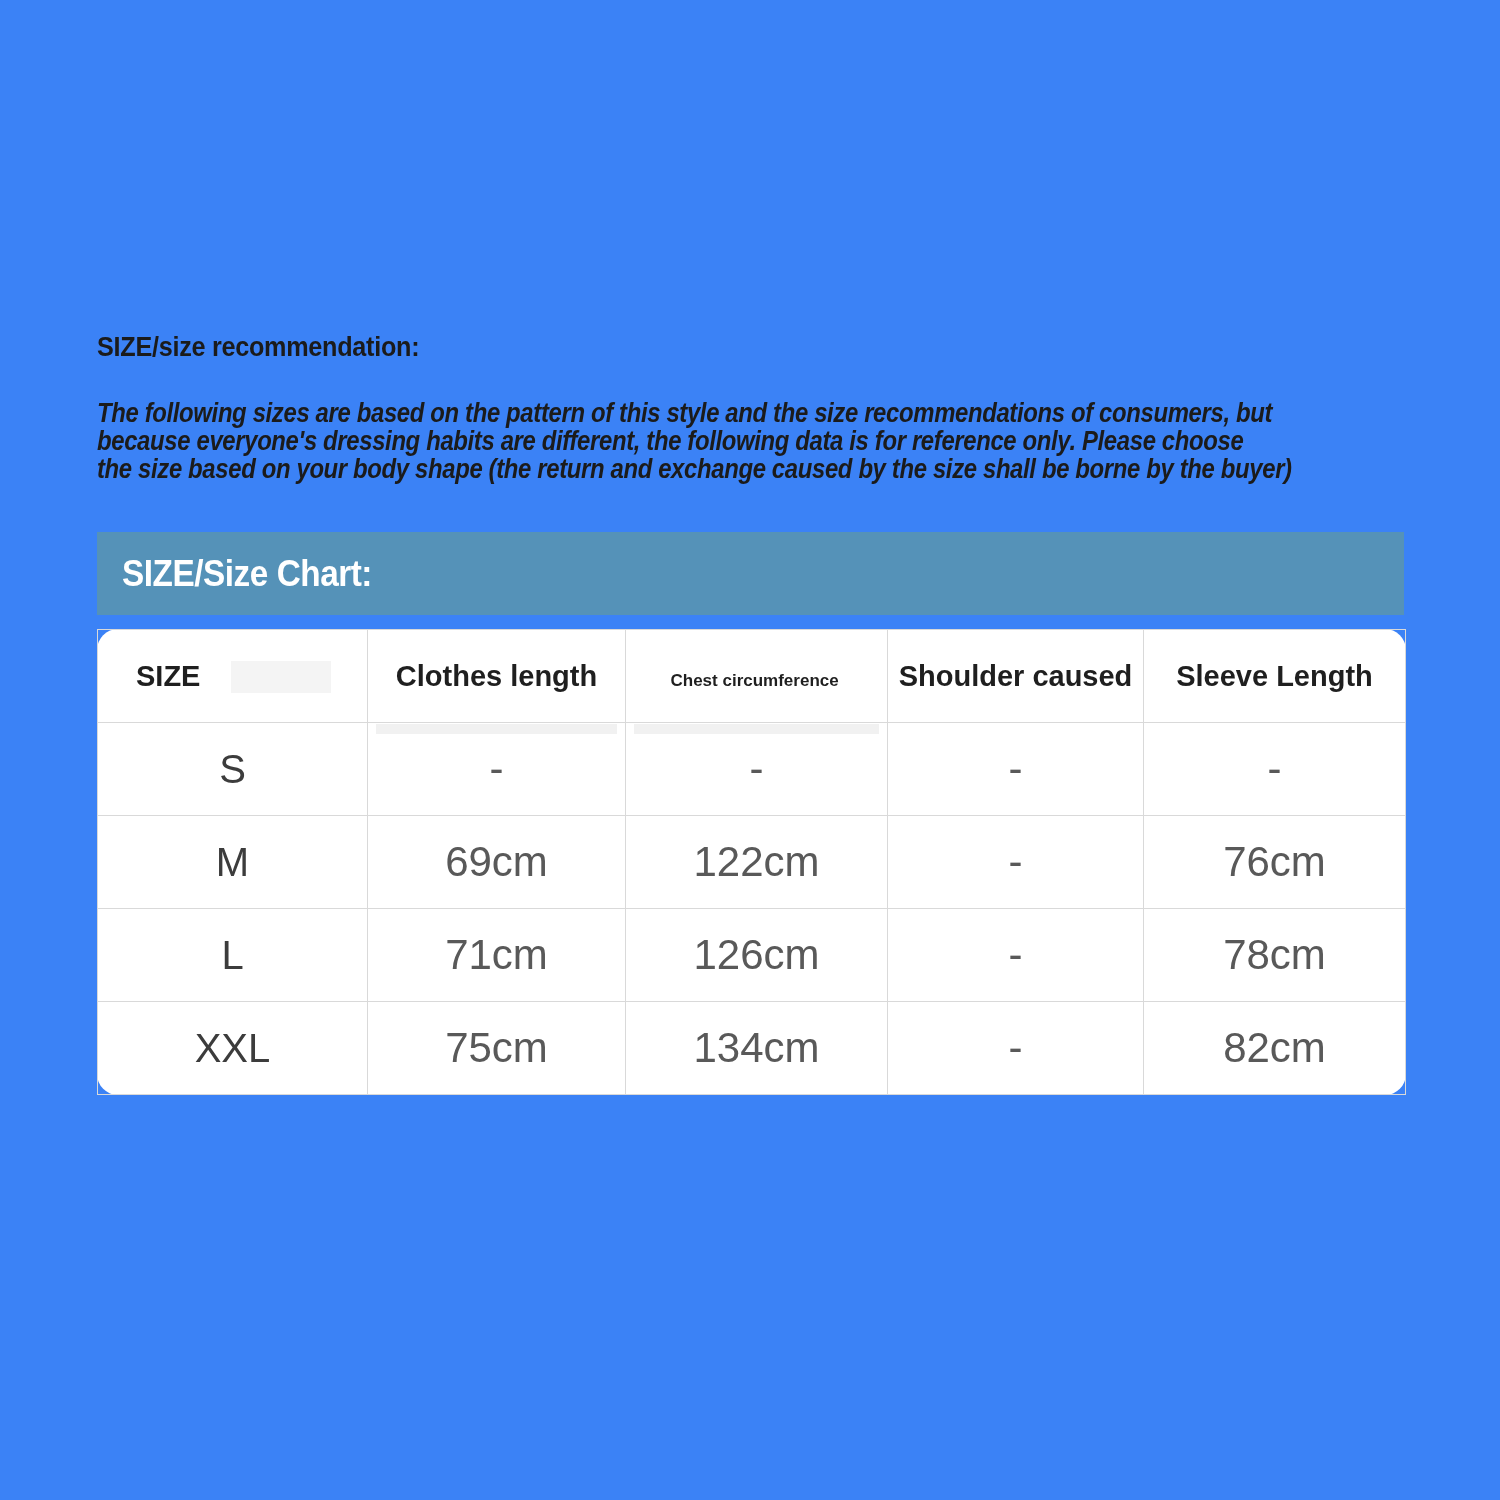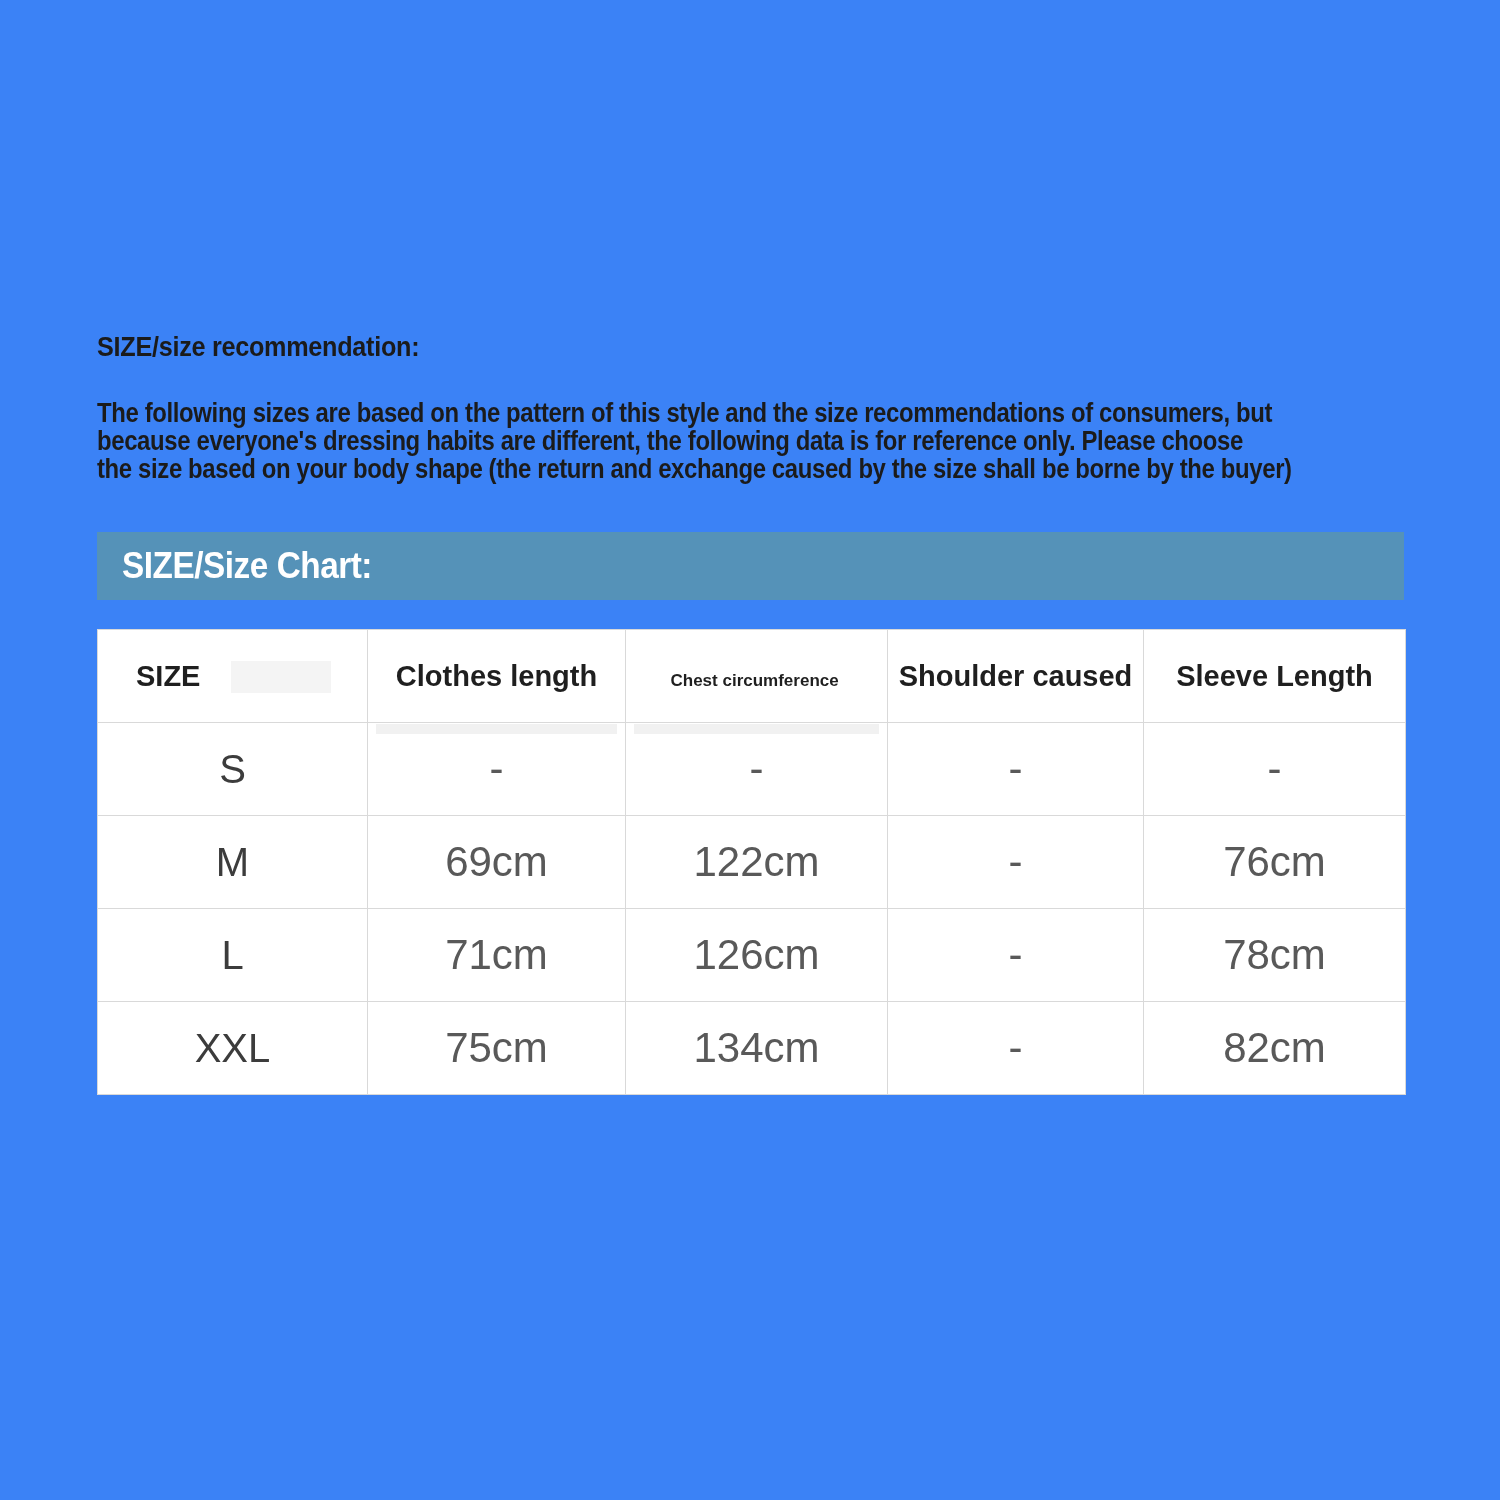--- a/index.html
+++ b/index.html
@@ -9,43 +9,43 @@
     font-family:"Liberation Sans", sans-serif; color:#1c1c1c;
   }
 
   
   .heading {
     position:absolute; left:97px; top:331px;
     font-size:28px; font-weight:bold; letter-spacing:-0.3px;
     white-space:nowrap; transform:scaleX(0.9); transform-origin:left top;
     color:#1b1b1b;
   }
-  .para { position:absolute; left:97px; top:399px; }
+  .para { position:absolute; left:97px; top:399px;font-style:italic; }
   .para .line {
     font-size:27px; font-weight:bold; letter-spacing:-0.4px;
     line-height:28px; white-space:nowrap;
     transform:scaleX(0.885); transform-origin:left top;
     color:#1b1b1b;
   }
 
   
   .title-bar {
-    position:absolute; left:97px; top:532px; width:1307px; height:68px;
+    position:absolute; left:97px; top:532px; width:1307px; height:83px;
     background:#5592b8; display:flex; align-items:center;
   }
   .title-bar .title {
     color:#ffffff; font-size:37px; font-weight:bold; letter-spacing:-0.5px;
     margin-left:25px; white-space:nowrap;
     transform:scaleX(0.9); transform-origin:left center;
   }
 
   
   .size-table {
     position:absolute; left:97px; top:629px; width:1308px;
-    border-collapse:collapse; table-layout:fixed; background:#ffffff;
+    border-collapse:collapse; table-layout:fixed; background:#ffffff;border-radius:21px;
   }
   .size-table th, .size-table td {
     border:1px solid #d9d9d9; text-align:center; vertical-align:middle;
     padding:0; position:relative; overflow:hidden;
   }
   .size-table tr { height:93px; }
   .size-table th { font-size:29px; font-weight:bold; color:#1f1f1f; }
   th.size-col { text-align:left; padding-left:38px; }
   th .two-line {
     display:inline-block; width:172px; text-align:left;

